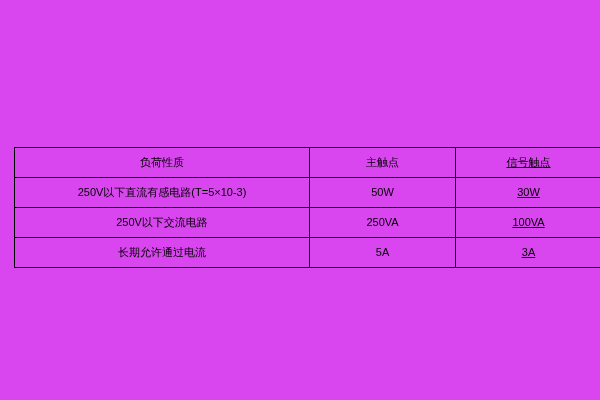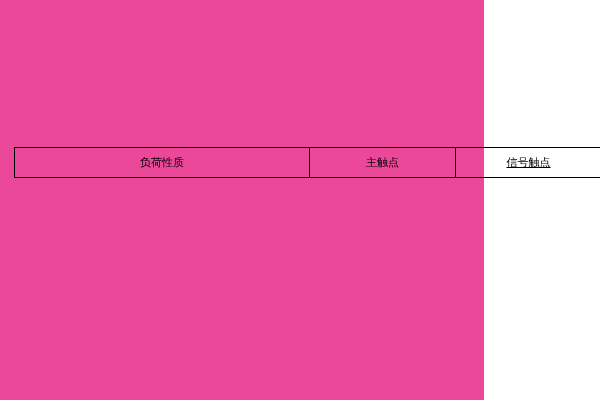--- a/index.html
+++ b/index.html
@@ -8,23 +8,23 @@
   }
   body {
     width: 600px;
     height: 400px;
     background: #ffffff;
     font-family: "Liberation Sans", sans-serif;
     overflow: hidden;
   }
   .page {
     position: relative;
-    width: 484px;
+    width: 600px;
     height: 400px;
-    background: #ec4899;
+    background: #d946ef;
   }
   .table-wrap {
     position: absolute;
     left: 14px;
     top: 147px;
     width: 572px;
   }
   table.spec-table {
     border-collapse: collapse;
     width: 100%;
@@ -51,16 +51,31 @@
 
 <div class="page">
   <div class="table-wrap">
     <table class="spec-table">
       <tbody>
         <tr>
           <td class="col-a">负荷性质</td>
           <td class="col-b">主触点</td>
           <td class="col-c">信号触点</td>
         </tr>
+        <tr>
+          <td class="col-a">250V以下直流有感电路(T=5×10-3)</td>
+          <td class="col-b">50W</td>
+          <td class="col-c">30W</td>
+        </tr>
+        <tr>
+          <td class="col-a">250V以下交流电路</td>
+          <td class="col-b">250VA</td>
+          <td class="col-c">100VA</td>
+        </tr>
+        <tr>
+          <td class="col-a">长期允许通过电流</td>
+          <td class="col-b">5A</td>
+          <td class="col-c">3A</td>
+        </tr>
       </tbody>
     </table>
   </div>
 </div>
 
 </body></html>

